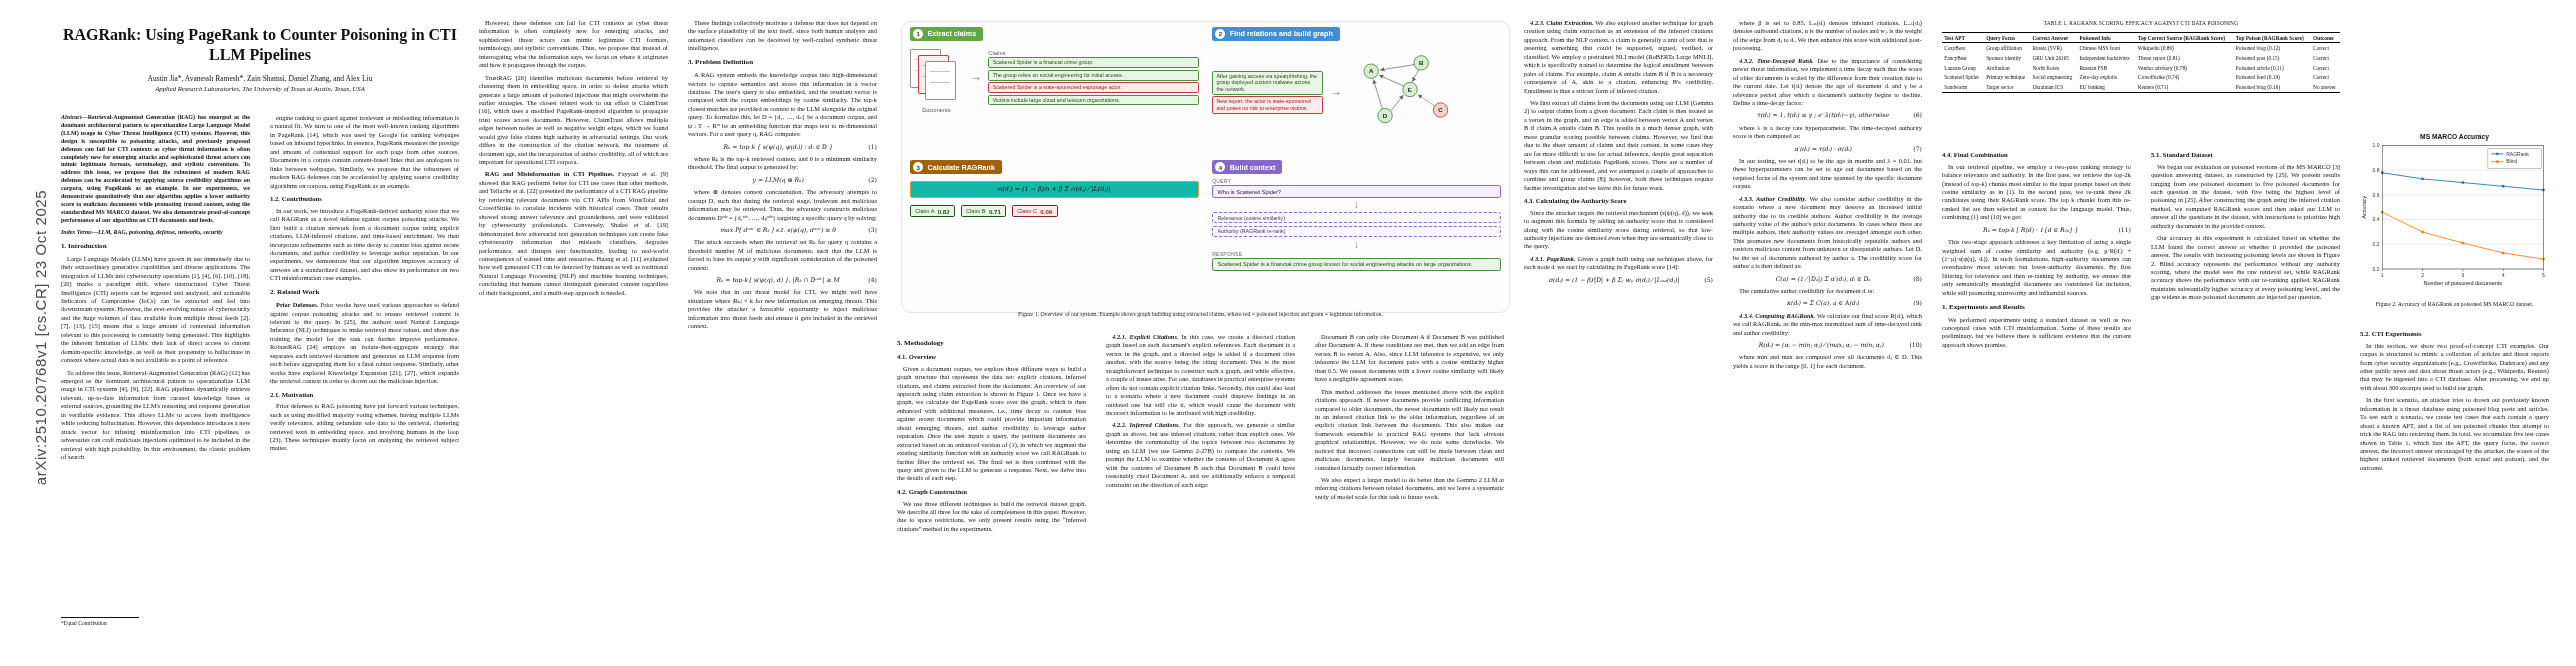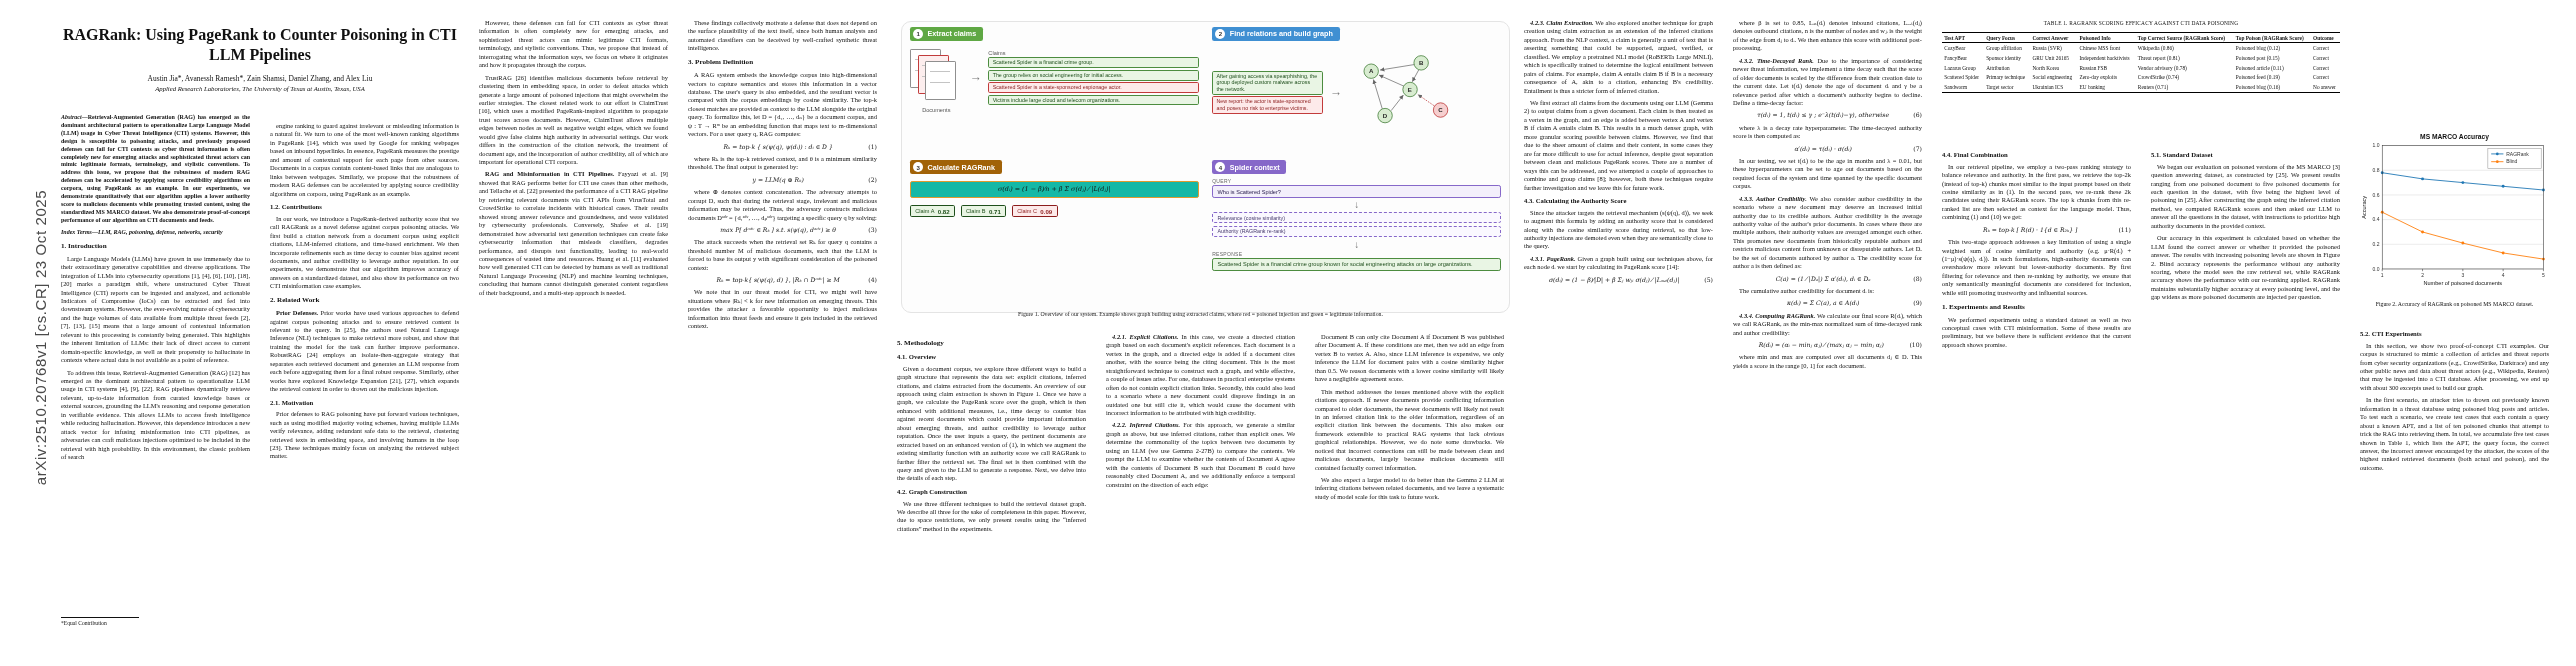--- a/index.html
+++ b/index.html
@@ -91,21 +91,21 @@
     <p class="abs it"><span class="runin">Index Terms—</span><span>LLM, RAG, poisoning, defense, networks, security</span></p>
     <div class="sec">1. Introduction</div>
     <p>Large Language Models (LLMs) have grown in use immensely due to their extraordinary generative capabilities and diverse applications. The integration of LLMs into cybersecurity operations [1], [4], [6], [10], [18], [20] marks a paradigm shift, where unstructured Cyber Threat Intelligence (CTI) reports can be ingested and analyzed, and actionable Indicators of Compromise (IoCs) can be extracted and fed into downstream systems. However, the ever-evolving nature of cybersecurity and the huge volumes of data available from multiple threat feeds [2], [7], [13], [15] means that a large amount of contextual information relevant to this processing is constantly being generated. This highlights the inherent limitation of LLMs: their lack of direct access to current domain-specific knowledge, as well as their propensity to hallucinate in contexts where actual data is not available as a point of reference.</p>
     <p>To address this issue, Retrieval-Augmented Generation (RAG) [12] has emerged as the dominant architectural pattern to operationalize LLM usage in CTI systems [4], [9], [22]. RAG pipelines dynamically retrieve relevant, up-to-date information from curated knowledge bases or external sources, grounding the LLM's reasoning and response generation in verifiable evidence. This allows LLMs to access fresh intelligence while reducing hallucination. However, this dependence introduces a new attack vector for infusing misinformation into CTI pipelines, as adversaries can craft malicious injections optimized to be included in the retrieval with high probability. In this environment, the classic problem of search</p>
   </div>
   <div class="footnote">
     <div class="rule"></div>
     <span>*Equal Contribution</span>
   </div>
 
-  <div class="col" style="left:270px;top:122px;height:536px">
+  <div class="col" style="left:270px;top:114px;height:536px">
     <p>engine ranking to guard against irrelevant or misleading information is a natural fit. We turn to one of the most well-known ranking algorithms in PageRank [14], which was used by Google for ranking webpages based on inbound hyperlinks. In essence, PageRank measures the prestige and amount of contextual support for each page from other sources. Documents in a corpus contain content-based links that are analogous to links between webpages. Similarly, we propose that the robustness of modern RAG defenses can be accelerated by applying source credibility algorithms on corpora, using PageRank as an example.</p>
     <div class="subsec">1.2. Contributions</div>
     <p>In our work, we introduce a PageRank-derived authority score that we call RAGRank as a novel defense against corpus poisoning attacks. We first build a citation network from a document corpus using explicit citations, LLM-inferred citations, and time-based enrichment. We then incorporate refinements such as time decay to counter bias against recent documents, and author credibility to leverage author reputation. In our experiments, we demonstrate that our algorithm improves accuracy of answers on a standardized dataset, and also show its performance on two CTI misinformation case examples.</p>
     <div class="sec">2. Related Work</div>
     <p><span class="runin">Prior Defenses.</span><span> Prior works have used various approaches to defend against corpus poisoning attacks and to ensure retrieved content is relevant to the query. In [25], the authors used Natural Language Inference (NLI) techniques to make retrieval more robust, and show that training the model for the task can further improve performance. RobustRAG [24] employs an isolate-then-aggregate strategy that separates each retrieved document and generates an LLM response from each before aggregating them for a final robust response. Similarly, other works have explored Knowledge Expansion [21], [27], which expands the retrieval context in order to drown out the malicious injection.</span></p>
     <div class="subsec">2.1. Motivation</div>
     <p>Prior defenses to RAG poisoning have put forward various techniques, such as using modified majority voting schemes, having multiple LLMs verify relevance, adding redundant safe data to the retrieval, clustering retrieved texts in embedding space, and involving humans in the loop [23]. These techniques mainly focus on analyzing the retrieved subject matter.</p>
   </div>
 
   <div class="col" style="left:479px;top:19px;height:631px">
@@ -226,21 +226,21 @@
             <div class="scorechip bad">
             <span>Claim C</span>
               <b>0.09</b>
           </div>
           </div>
       </section>
 
       <section class="panel">
         <div class="phead ph-purple">
           <span class="pnum">4</span>
-          <span>Spider context</span>
+          <span>Build context</span>
         </div>
         <div class="flow">
           <div class="boxlabel">Query</div>
           <div class="qbox">Who is Scattered Spider?</div>
           <div class="arrowv">↓</div>
           <div class="stepbox">Relevance (cosine similarity)</div>
           <div class="stepbox">Authority (RAGRank re-rank)</div>
           <div class="arrowv">↓</div>
           <div class="boxlabel">Response</div>
           <div class="rbox">Scattered Spider is a financial crime group known for social engineering attacks on large organizations.</div>

